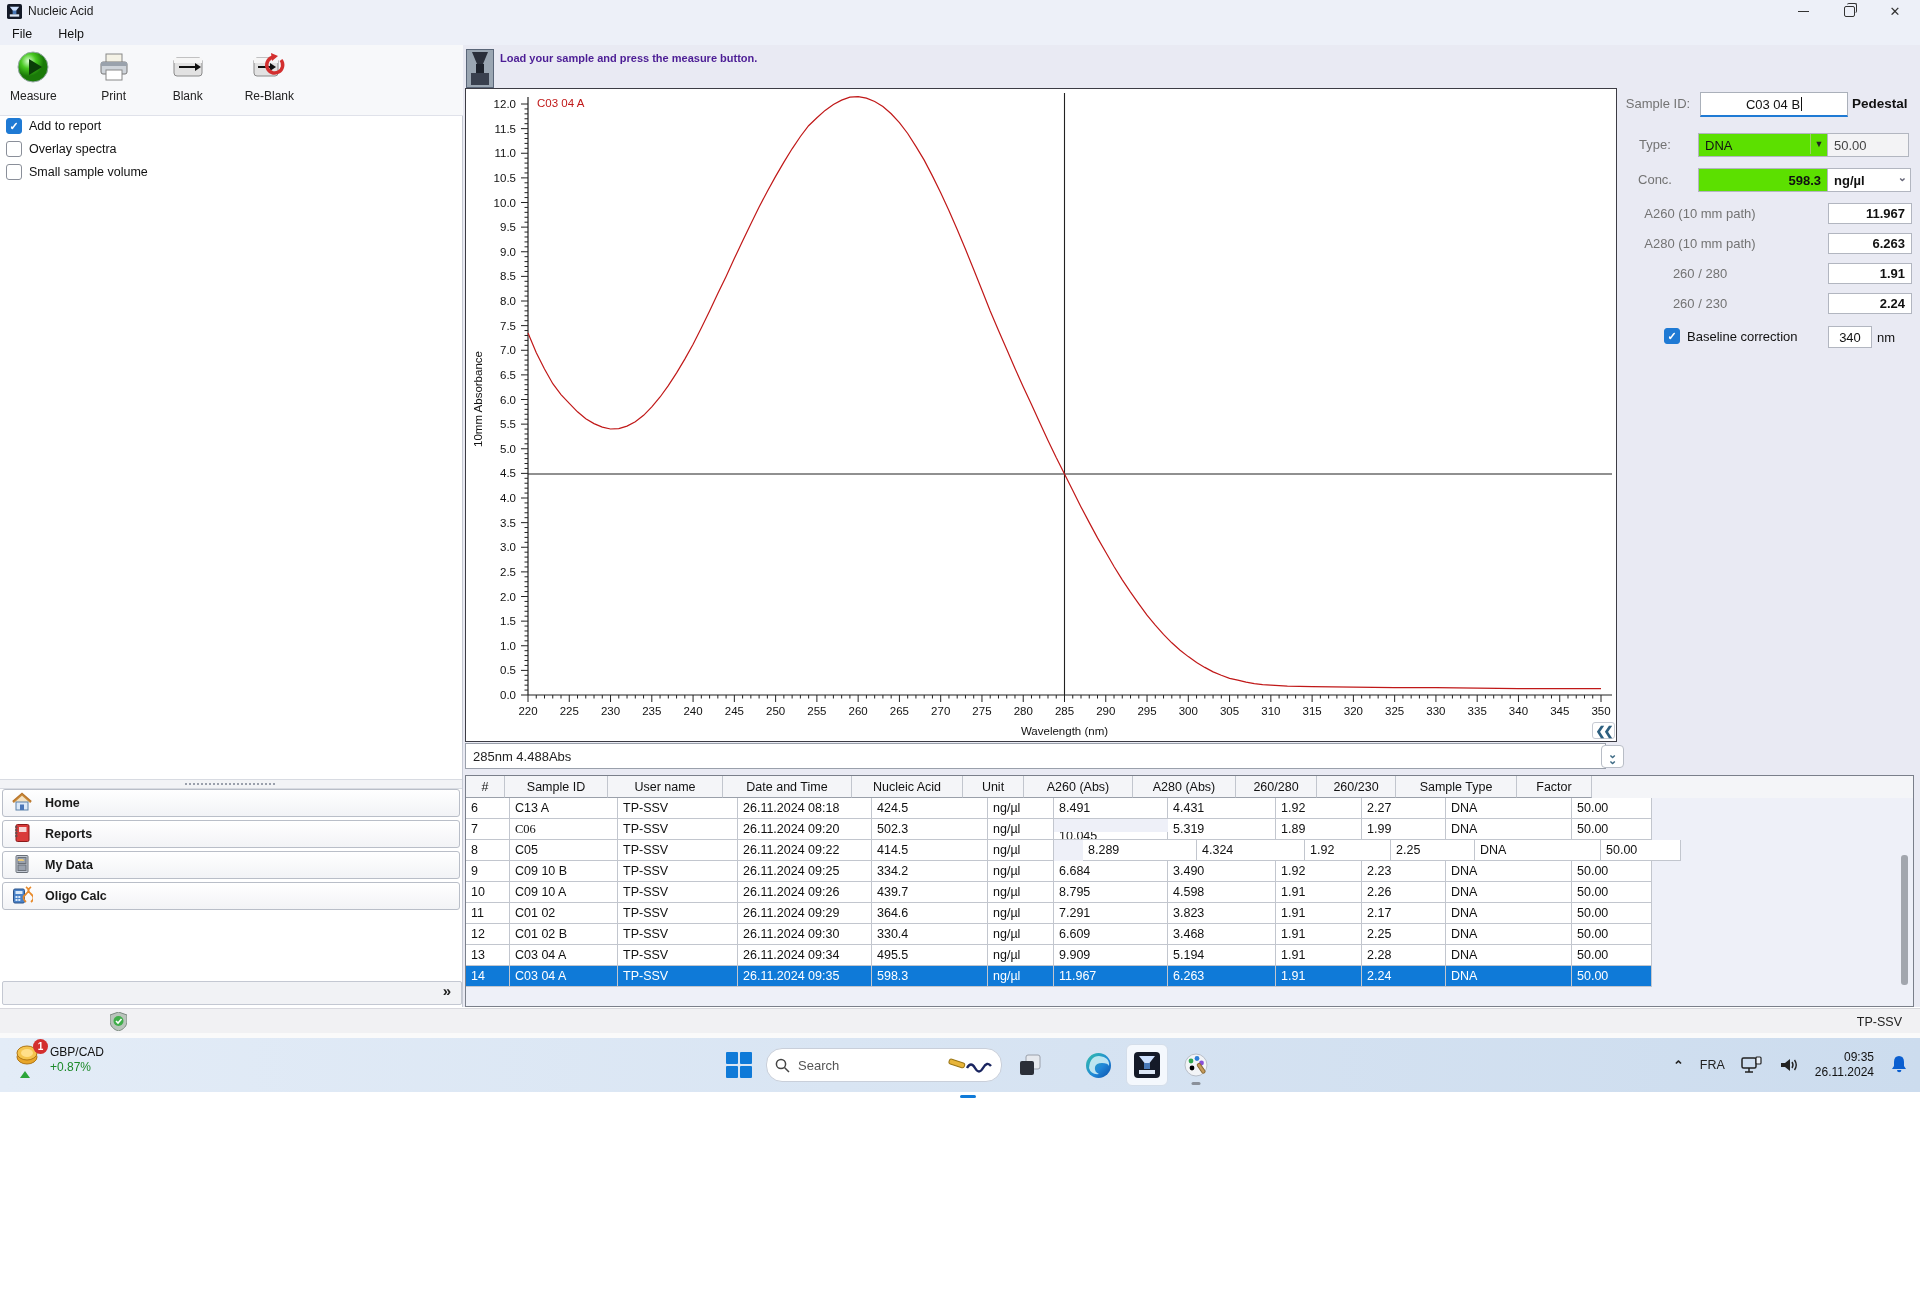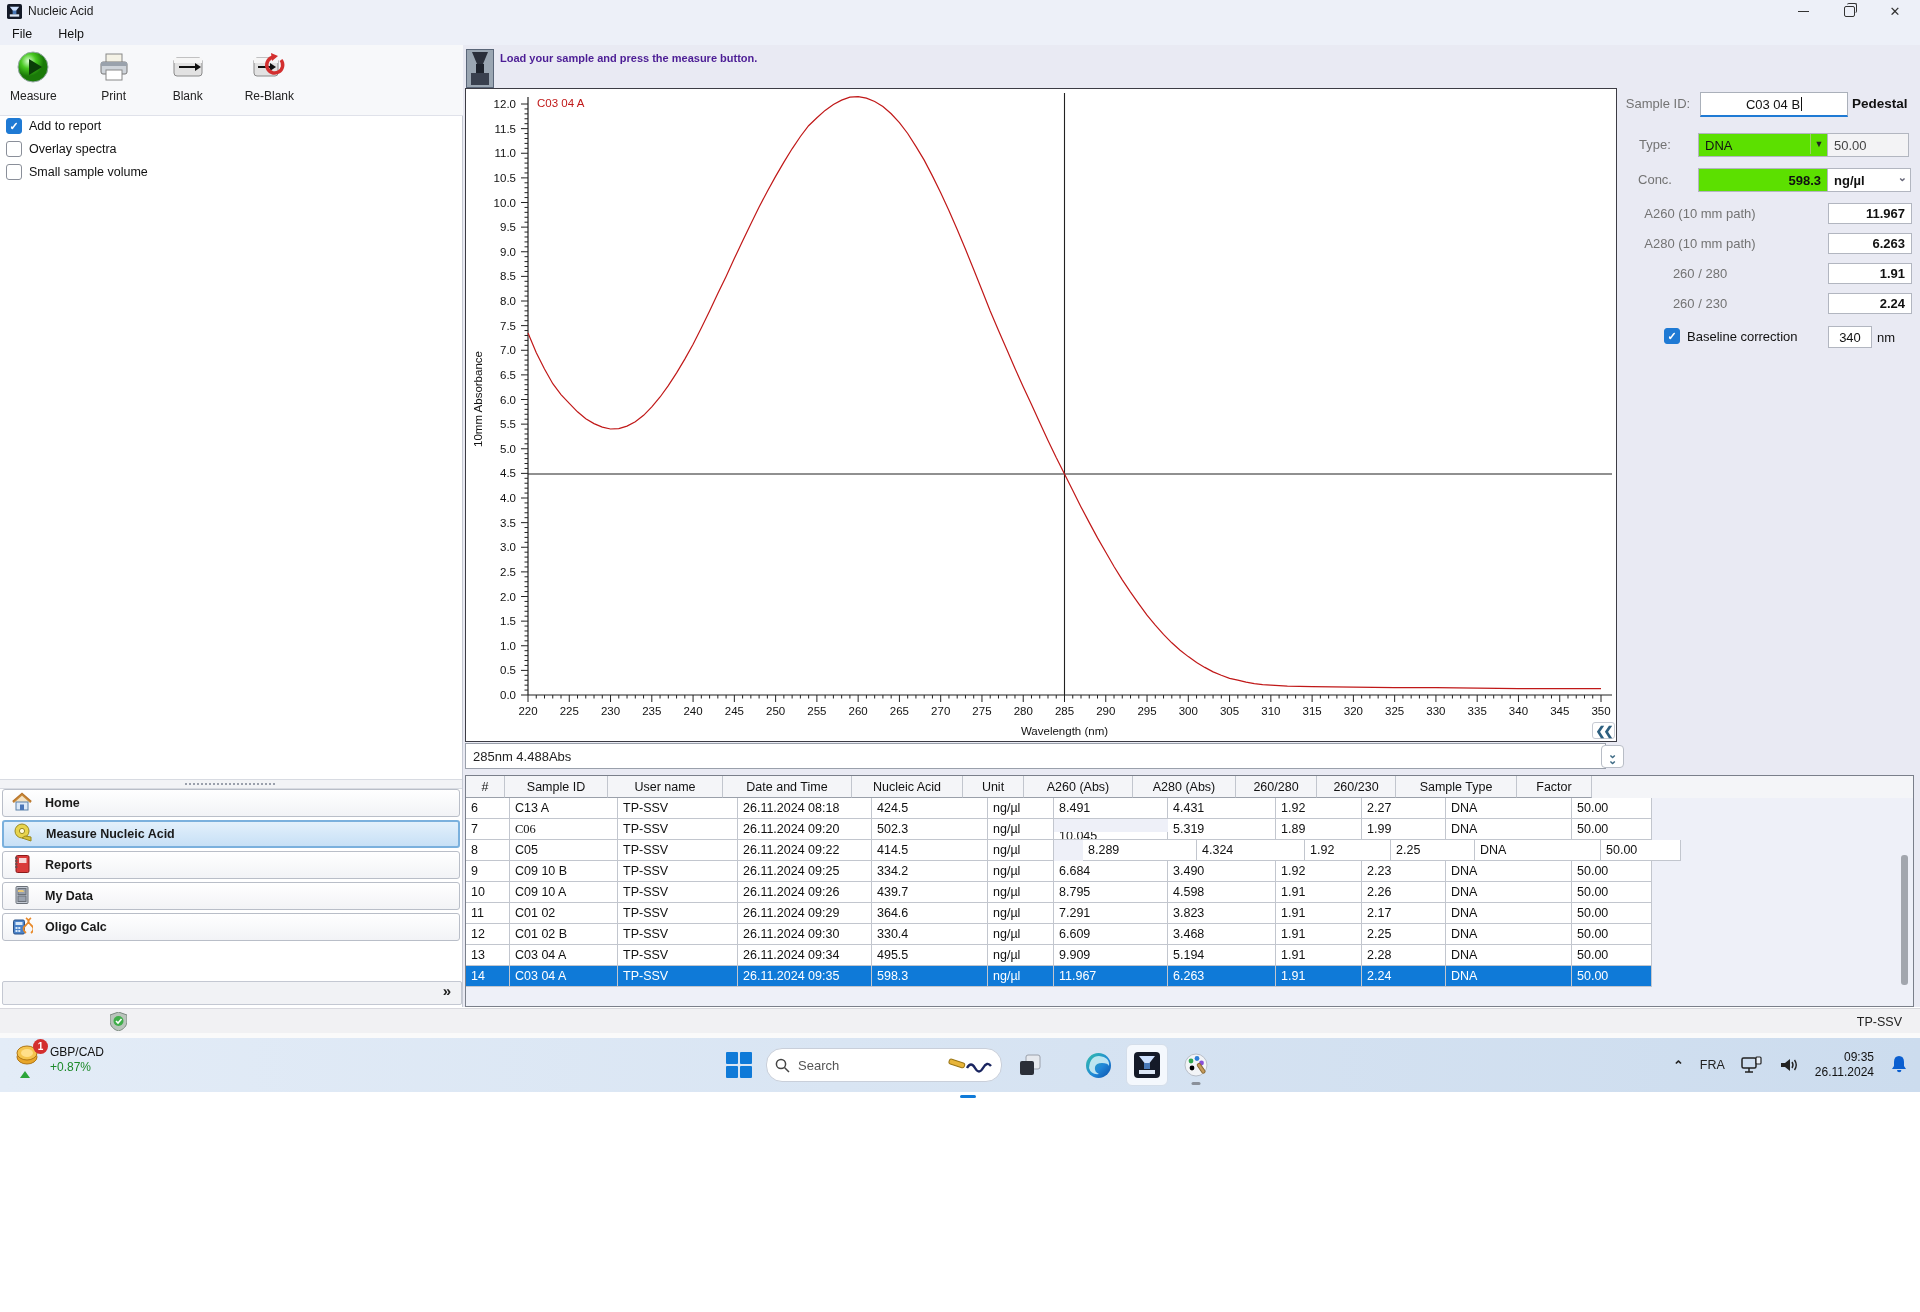--- a/index.html
+++ b/index.html
@@ -195,28 +195,20 @@
     </div>
   <div class="abs" id="sidenav">
       <div class="side-item">
         <span><svg viewBox="0 0 22 22">
             <path d="M2 11 L11 3 L20 11" fill="none" stroke="#b8742a" stroke-width="2.4"></path>
             <path d="M11 3 L20 11 H17 V19 H5 V11 H2Z" fill="#e8b45a" opacity="0.35"></path>
             <rect x="5" y="11" width="12" height="8" fill="#dce9f8" stroke="#5b80a8"></rect>
             <rect x="9" y="13.5" width="4" height="5.5" fill="#4a76b8"></rect>
           </svg></span>
         <span>Home</span>
-      </div>
-      <div class="side-item selected">
-        <span><svg viewBox="0 0 22 22">
-            <circle cx="10" cy="9" r="7" fill="#e8d44d" stroke="#9a8a20"></circle>
-            <circle cx="10" cy="9" r="2.6" fill="#fffbe0" stroke="#9a8a20"></circle>
-            <path d="M10 16 L19 19 L19 15 L13 14Z" fill="#d8c23a" stroke="#9a8a20"></path>
-          </svg></span>
-        <span>Measure Nucleic Acid</span>
       </div>
       <div class="side-item">
         <span><svg viewBox="0 0 22 22">
             <rect x="5" y="2.5" width="13" height="17" rx="1.5" fill="#d93a3a" stroke="#8a1a1a"></rect>
             <rect x="8" y="5" width="7.5" height="5" fill="#f6d8d8"></rect>
             <line x1="4" y1="5" x2="6.5" y2="5" stroke="#555" stroke-width="1.4"></line>
             <line x1="4" y1="8" x2="6.5" y2="8" stroke="#555" stroke-width="1.4"></line>
             <line x1="4" y1="11" x2="6.5" y2="11" stroke="#555" stroke-width="1.4"></line>
             <line x1="4" y1="14" x2="6.5" y2="14" stroke="#555" stroke-width="1.4"></line>
           </svg></span>

